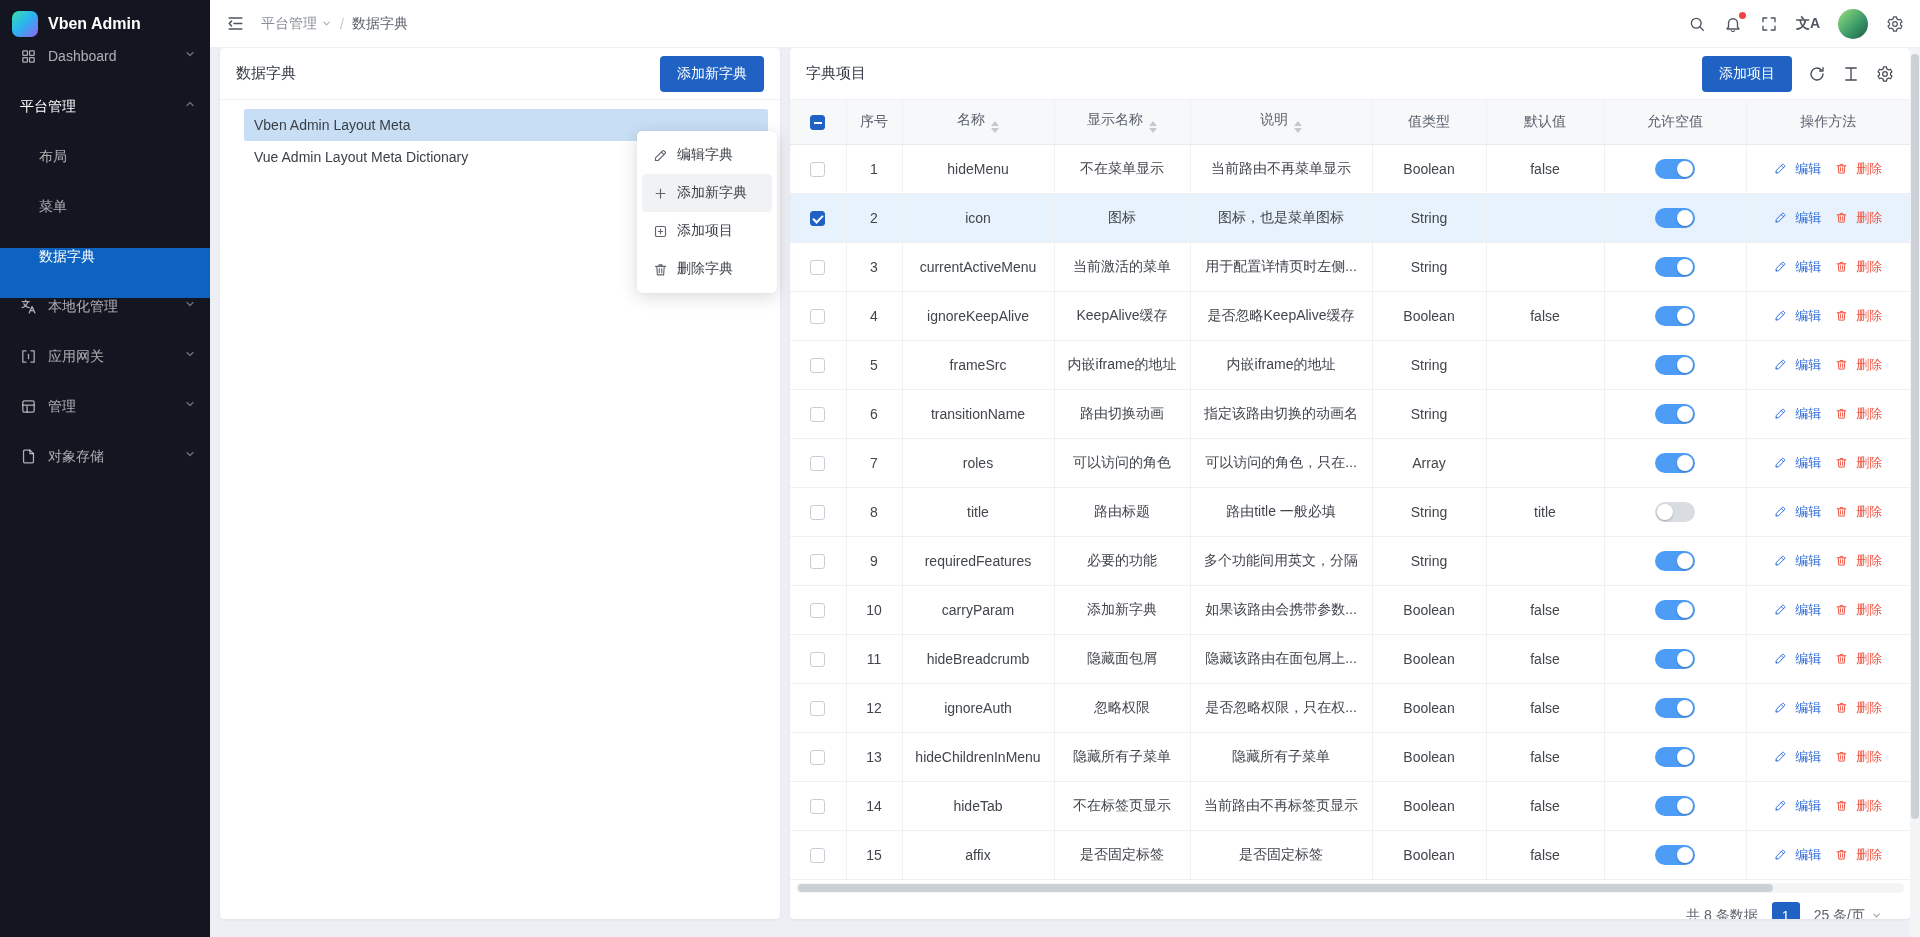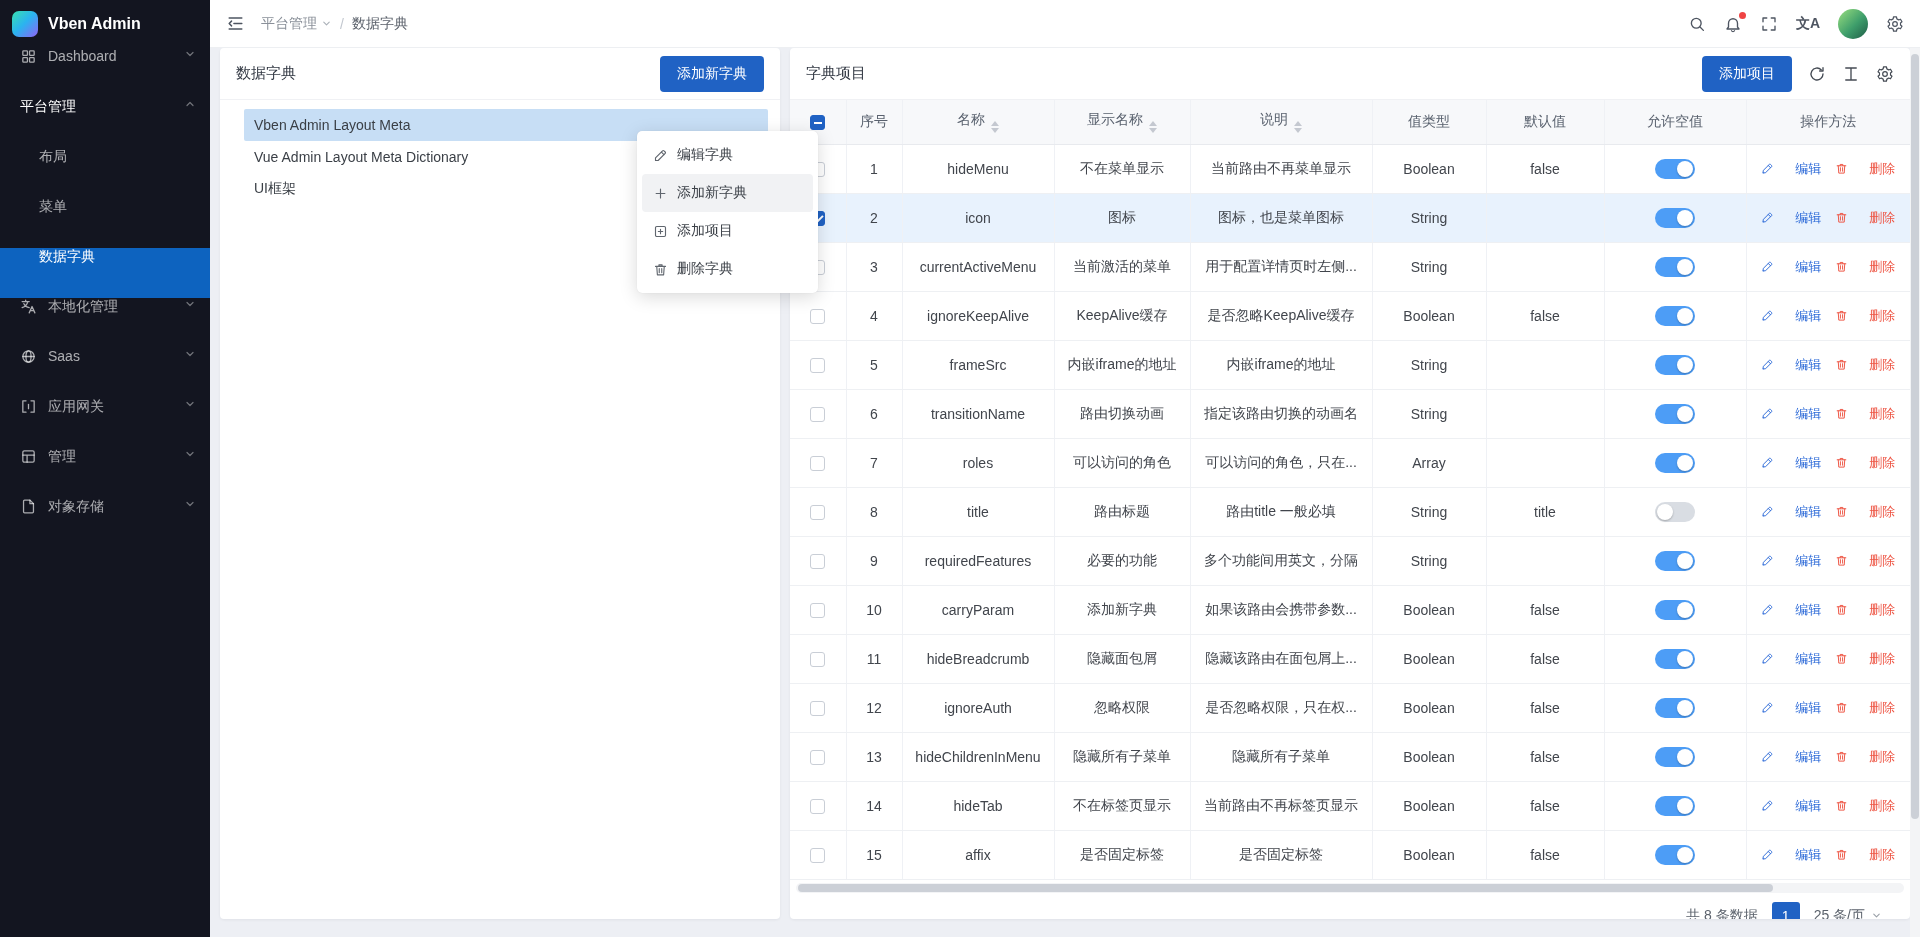--- a/index.html
+++ b/index.html
@@ -68,39 +68,39 @@
   .cbx{width:15px;height:15px;border:1px solid #c9ced6;border-radius:3px;display:inline-block;background:#fff;position:relative;cursor:pointer;vertical-align:middle}
   .cbx.checked{background:var(--primary,#2062c4);border-color:var(--primary,#2062c4)}
   .cbx.checked::after{content:"";position:absolute;left:4px;top:1px;width:4px;height:8px;border-right:2px solid #fff;border-bottom:2px solid #fff;transform:rotate(45deg)}
   .cbx.ind{background:var(--primary,#2062c4);border-color:var(--primary,#2062c4)}
   .cbx.ind::after{content:"";position:absolute;left:2.5px;top:5.5px;width:8px;height:2px;background:#fff}
   .toggle{width:40px;height:20px;border-radius:10px;background:var(--toggle-off,#d9dde3);position:relative;display:inline-block;cursor:pointer;vertical-align:middle}
   .toggle.on{background:var(--toggle-on,#4d9df6)}
   .toggle .knob{position:absolute;top:2px;left:2px;width:16px;height:16px;border-radius:50%;background:#fff;box-shadow:0 1px 2px rgba(0,0,0,.25)}
   .toggle.on .knob{left:22px}
   .actions-inner{display:flex;align-items:center;justify-content:center;gap:14px}
-  .rowlink{display:inline-flex;align-items:center;gap:21px;font-size:13px;cursor:pointer}
+  .rowlink{display:inline-flex;align-items:center;gap:8px;font-size:13px;cursor:pointer}
   .rowlink .licon{width:13px;height:13px}
   .rowlink.edit{color:#2e6bd8}
   .rowlink.del{color:var(--danger,#ee5544)}
 
   
   .hscroll{height:10px;margin:3px 6px 0;flex:none;border-radius:5px;background:#f3f4f6;position:relative}
   .hscroll .thumb{position:absolute;left:2px;top:1px;height:8px;width:88%;border-radius:4px;background:#ccd0d7;cursor:pointer;display:block}
   .vscroll{position:absolute;right:0;top:48px;bottom:0;width:10px;background:#f3f4f6;z-index:20}
   .vscroll .thumb{position:absolute;top:6px;left:1px;width:8px;height:86%;border-radius:4px;background:#ccd0d7;cursor:pointer;display:block}
 
   
   .pager{margin-top:auto;display:flex;align-items:center;justify-content:flex-end;gap:14px;padding:0 28px 0 16px;height:46px;font-size:14px;color:#5b626c;flex:none}
   .page-num{width:28px;height:28px;border-radius:3px;background:var(--primary,#2062c4);color:#fff;display:inline-flex;align-items:center;justify-content:center;font-size:14px;cursor:pointer}
   .page-size{display:inline-flex;align-items:center;gap:6px;cursor:pointer}
   .size-caret{width:11px;height:11px;color:#9aa0a8}
 
   
-  .ctx{position:absolute;left:637px;top:131px;width:181px;background:#fff;border-radius:5px;box-shadow:0 4px 18px rgba(0,0,0,.15),0 0 1px rgba(0,0,0,.12);padding:5px;z-index:30}
+  .ctx{position:absolute;left:637px;top:131px;width:140px;background:#fff;border-radius:5px;box-shadow:0 4px 18px rgba(0,0,0,.15),0 0 1px rgba(0,0,0,.12);padding:5px;z-index:30}
   .ctx-item{display:flex;align-items:center;gap:9px;height:38px;padding:0 11px;font-size:14px;color:#3c4148;cursor:pointer;border-radius:4px}
   .ctx-item.hover{background:#f1f2f4}
   .ctx-item .cicon{width:15px;height:15px;color:#60666e;flex:none}
 </style>
 </head>
 <body>
 
 <aside class="sidebar">
   <div class="logo">
     <span class="logo-mark"></span>
@@ -141,35 +141,20 @@
         <span class="mlabel">数据字典</span>
       </div>
       <div class="menu-item top">
         <span class="icon micon">
           <svg viewBox="0 0 24 24">
             <path d="M3 5h10M8 3v2M11 5c-1 4.5-4.5 7.5-8 8.5M5.5 8c1.5 3 4 5 7.5 5.5"></path>
             <path d="M13 21l4-9 4 9M14.5 17.8h5"></path>
           </svg>
         </span>
         <span class="mlabel">本地化管理</span>
-        <span class="icon chev">
-          <svg viewBox="0 0 24 24" style="stroke-width:2.4">
-            <path d="M6 9l6 6 6-6"></path>
-          </svg>
-        </span>
-      </div>
-      <div class="menu-item top">
-        <span class="icon micon">
-          <svg viewBox="0 0 24 24">
-            <circle cx="12" cy="12" r="8"></circle>
-            <path d="M4 12h16"></path>
-            <ellipse cx="12" cy="12" rx="3.6" ry="8"></ellipse>
-          </svg>
-        </span>
-        <span class="mlabel">Saas</span>
         <span class="icon chev">
           <svg viewBox="0 0 24 24" style="stroke-width:2.4">
             <path d="M6 9l6 6 6-6"></path>
           </svg>
         </span>
       </div>
       <div class="menu-item top">
         <span class="icon micon">
           <svg viewBox="0 0 24 24">
             <path d="M8.5 4H4v16h4.5M15.5 4H20v16h-4.5"></path>
@@ -268,21 +253,20 @@
 <main class="main">
 
   <section class="card left">
     <div class="card-head">
       <span class="card-title">数据字典</span>
       <button class="btn-primary">添加新字典</button>
     </div>
     <div class="dict-list">
         <div class="dict-item selected">Vben Admin Layout Meta</div>
         <div class="dict-item">Vue Admin Layout Meta Dictionary</div>
-        <div class="dict-item">UI框架</div>
       </div>
   </section>
 
   <section class="card right">
     <div class="card-head">
       <span class="card-title">字典项目</span>
       <div class="toolbar-right">
         <button class="btn-primary">添加项目</button>
         <span class="icon tbico">
             <svg viewBox="0 0 24 24">

